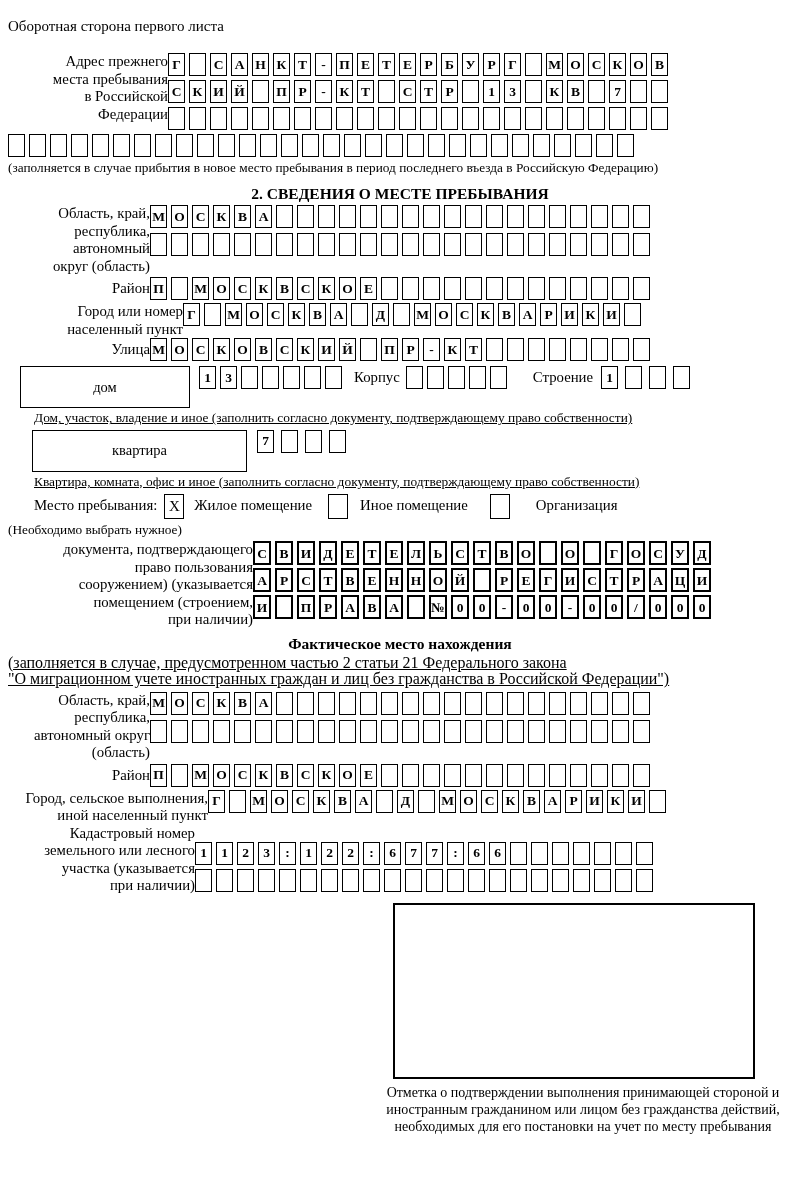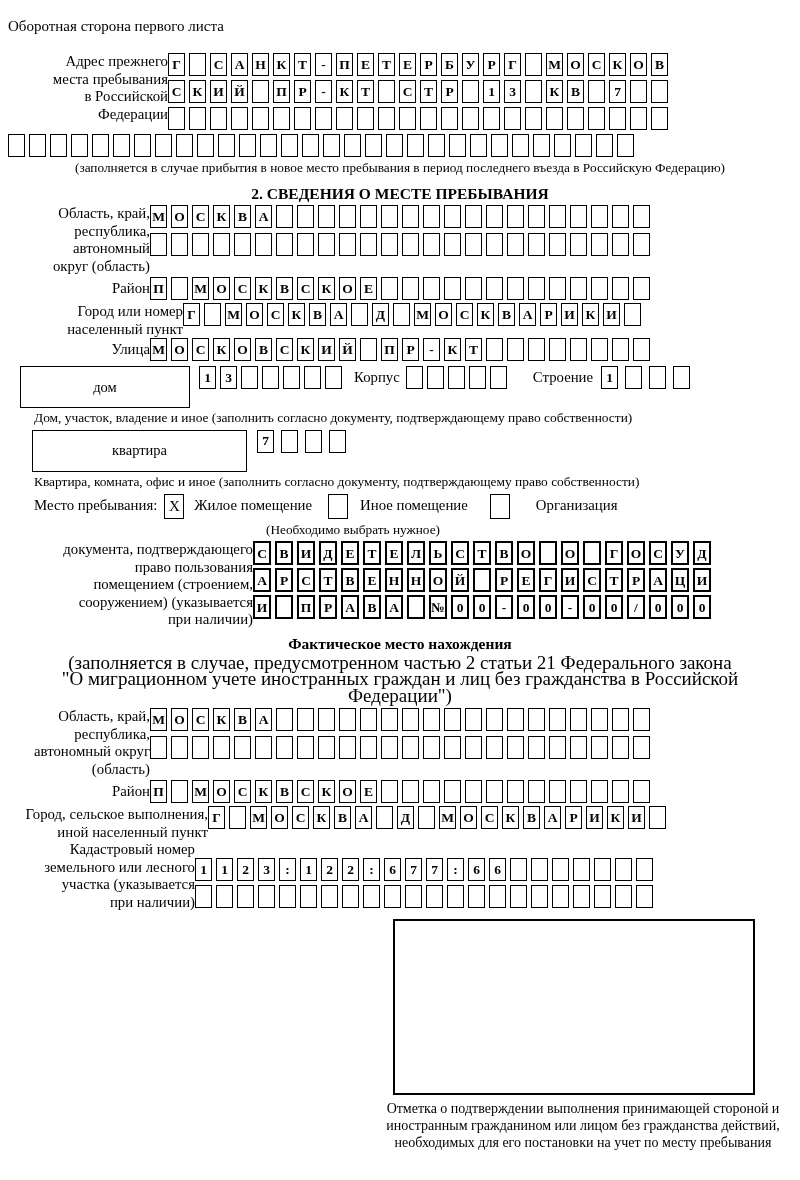--- a/index.html
+++ b/index.html
@@ -27,36 +27,36 @@
   .frow { display:flex; align-items:flex-start; margin-top:3px;text-align:right; }
   .flabel { flex:0 0 auto; padding-left:17px; line-height:17.5px; }
   .flabel.single { padding-top:3px; }
   .w-addr { width:160px; }
   .w-std  { width:142px; }
   .w-gorod2 { width:175px; }
   .w-doc  { width:245px; }
   .w-gorod3 { width:200px; }
   .w-kad  { width:187px; }
 
-  .center-note { text-align:center; font-size:13.3px; margin-top:3px; }
+  .center-note { text-align:left; font-size:13.3px; margin-top:3px; }
   .sec-title { text-align:center; font-weight:bold; font-size:15.5px; margin-top:9px; }
-  .left-note { font-size:13.4px; margin:2px 0 0 26px; }
+  .left-note { font-size:13.4px; margin:2px 0 0 26px;text-decoration:underline; }
 
   .bigbox {
     flex:0 0 auto; border:1.5px solid #000; height:42px;
     display:flex; align-items:center; justify-content:center; font-size:14.5px;
   }
   .inline-label { flex:0 0 auto; padding-top:3px; }
   .checkbox {
     flex:0 0 auto; width:20px; height:25px; border:1.5px solid #000;
     display:flex; align-items:center; justify-content:center; font-size:15px;
   }
   .stamp-box { margin:8px 0 0 385px; width:362px; height:176px; border:2px solid #000; }
   .stamp-caption { margin:5px 0 0 368px; width:414px; text-align:center; font-size:14px; line-height:17px; }
-  .fineprint { text-align:center; font-size:19px; line-height:16.5px; margin-top:2px; }
+  .fineprint { text-align:left; font-size:16px; line-height:16.5px; margin-top:2px;text-decoration:underline; }
 </style>
 </head>
 <body>
 
 <div class="right-note">Оборотная сторона первого листа</div>
 
 <div class="frow" style="margin-top:18px">
   <div class="flabel w-addr">
     <div>Адрес прежнего</div>
     <div>места пребывания</div>
@@ -382,22 +382,22 @@
   <div class="inline-label" style="margin-left:12px">Иное помещение</div>
   <div class="checkbox" style="margin-left:22px"></div>
   <div class="inline-label" style="margin-left:26px">Организация</div>
 </div>
 <div class="center-note" style="width:690px">(Необходимо выбрать нужное)</div>
 
 <div class="frow" style="margin-top:4px">
   <div class="flabel w-doc">
     <div>документа, подтверждающего</div>
     <div>право пользования</div>
+    <div>сооружением) (указывается</div>
     <div>помещением (строением,</div>
-    <div>сооружением) (указывается</div>
     <div>при наличии)</div>
   </div>
   <div>
     <div class="cells thick">
         <span class="cell filled">С</span>
         <span class="cell filled">В</span>
         <span class="cell filled">И</span>
         <span class="cell filled">Д</span>
         <span class="cell filled">Е</span>
         <span class="cell filled">Т</span>

